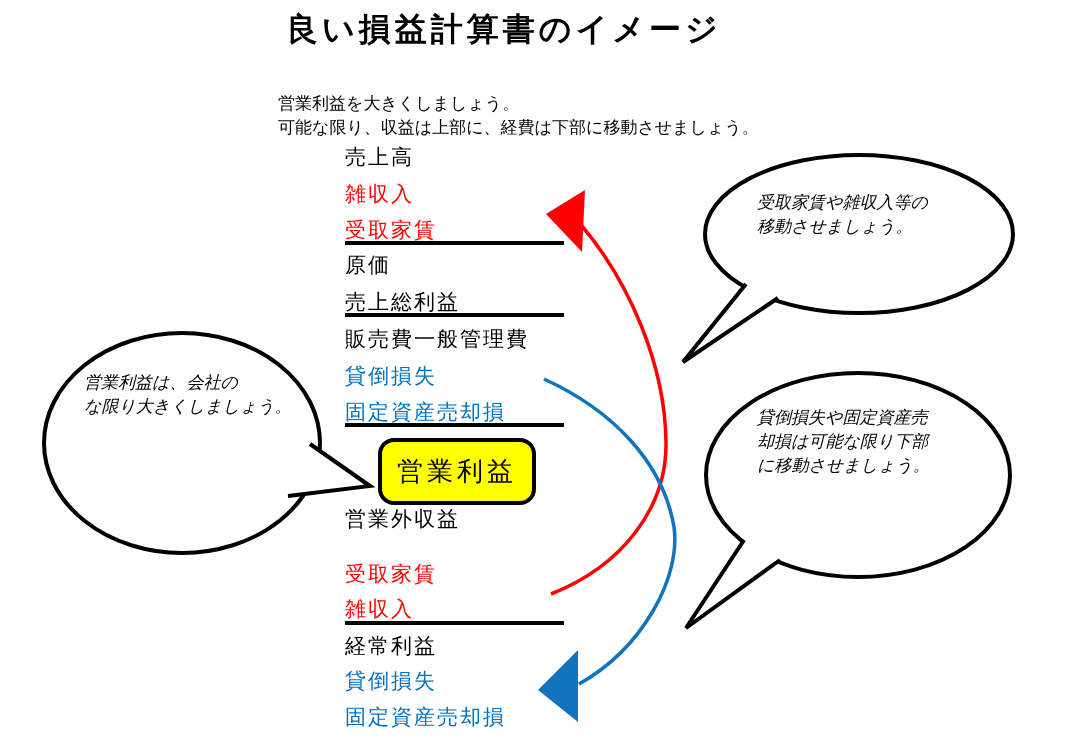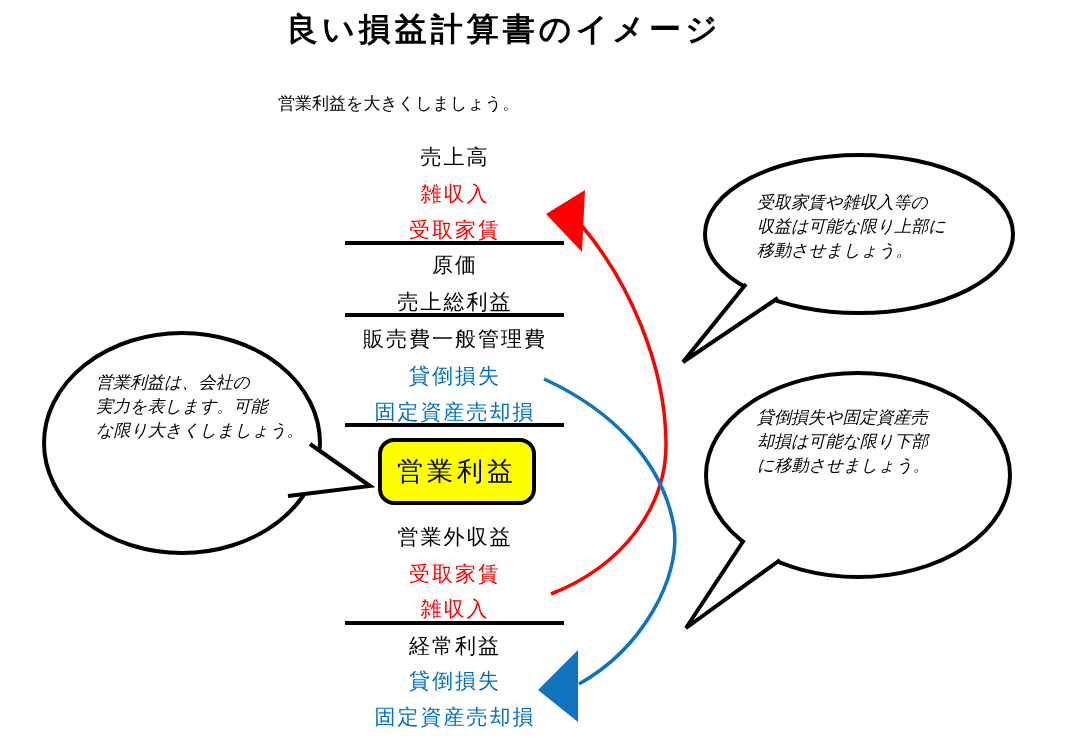--- a/index.html
+++ b/index.html
@@ -7,21 +7,21 @@
     position:relative;width:1081px;height:753px;background:#fff;overflow:hidden;
     font-family:"Liberation Sans",sans-serif;color:#000;
   }
   .layer{position:absolute;left:0;top:0;width:1081px;height:753px;pointer-events:none;}
   .title{
     position:absolute;left:286px;top:8px;margin:0;
     font-size:32px;font-weight:bold;letter-spacing:4px;white-space:nowrap;
   }
   .subtitle{position:absolute;left:278px;top:64px;font-size:17px;line-height:24px;white-space:nowrap;margin-top:28px;}
   .pl-item{
-    position:absolute;left:345px;width:220px;text-align:center;
+    position:absolute;left:345px;width:220px;
     font-size:21px;line-height:24px;letter-spacing:2px;white-space:nowrap;
   }
   .c-red{color:var(--red,#FF0000);}
   .c-blue{color:var(--blue-text,#0070C0);}
   .divider{position:absolute;left:345px;width:219px;height:4px;background:var(--black,#000);}
   .profit-box{
     position:absolute;left:378px;top:438px;width:158px;height:67px;box-sizing:border-box;
     background:var(--yellow,#FFFF00);border:4px solid var(--black,#000);border-radius:16px;
     display:flex;align-items:center;justify-content:center;
     font-size:26px;letter-spacing:4px;white-space:nowrap;text-align:right;
@@ -59,53 +59,52 @@
     <g>
       <ellipse class="bubble-shape" cx="858" cy="475" rx="152" ry="102"></ellipse>
       <path class="bubble-shape" d="M 744,540 L 686,628 L 780,560"></path>
     </g>
   </svg>
 
   <h1 class="title">良い損益計算書のイメージ</h1>
 
   <div class="subtitle">
     <div>営業利益を大きくしましょう。</div>
+    <div>可能な限り、収益は上部に、経費は下部に移動させましょう。</div>
   </div>
 
   <div class="pl-item" style="top:145px">売上高</div>
   <div class="pl-item c-red" style="top:182px">雑収入</div>
   <div class="pl-item c-red" style="top:218px">受取家賃</div>
   <div class="divider" style="top:241px"></div>
   <div class="pl-item" style="top:290px">売上総利益</div>
   <div class="pl-item" style="top:253px">原価</div>
   <div class="divider" style="top:313px"></div>
   <div class="pl-item" style="top:327px">販売費一般管理費</div>
   <div class="pl-item c-blue" style="top:364px">貸倒損失</div>
   <div class="pl-item c-blue" style="top:400px">固定資産売却損</div>
   <div class="divider" style="top:423px"></div>
 
   <div class="profit-box">営業利益</div>
 
-  <div class="pl-item" style="top:525px">営業外収益</div>
+  <div class="pl-item" style="top:507px">営業外収益</div>
   <div class="pl-item c-red" style="top:562px">受取家賃</div>
   <div class="pl-item c-red" style="top:597px">雑収入</div>
   <div class="divider" style="top:621px"></div>
   <div class="pl-item" style="top:634px">経常利益</div>
   <div class="pl-item c-blue" style="top:669px">貸倒損失</div>
   <div class="pl-item c-blue" style="top:705px">固定資産売却損</div>
 
-  <div class="callout-text" style="left:96px;top:371px">
+  <div class="callout-text" style="left:84px;top:371px">
     <div>営業利益は、会社の</div>
-    <div>実力を表します。可能</div>
     <div>な限り大きくしましょう。</div>
   </div>
 
   <div class="callout-text" style="left:757px;top:191px">
     <div>受取家賃や雑収入等の</div>
-    <div>収益は可能な限り上部に</div>
     <div>移動させましょう。</div>
   </div>
 
   <div class="callout-text" style="left:757px;top:406px">
     <div>貸倒損失や固定資産売</div>
     <div>却損は可能な限り下部</div>
     <div>に移動させましょう。</div>
   </div>
 
 </div>

